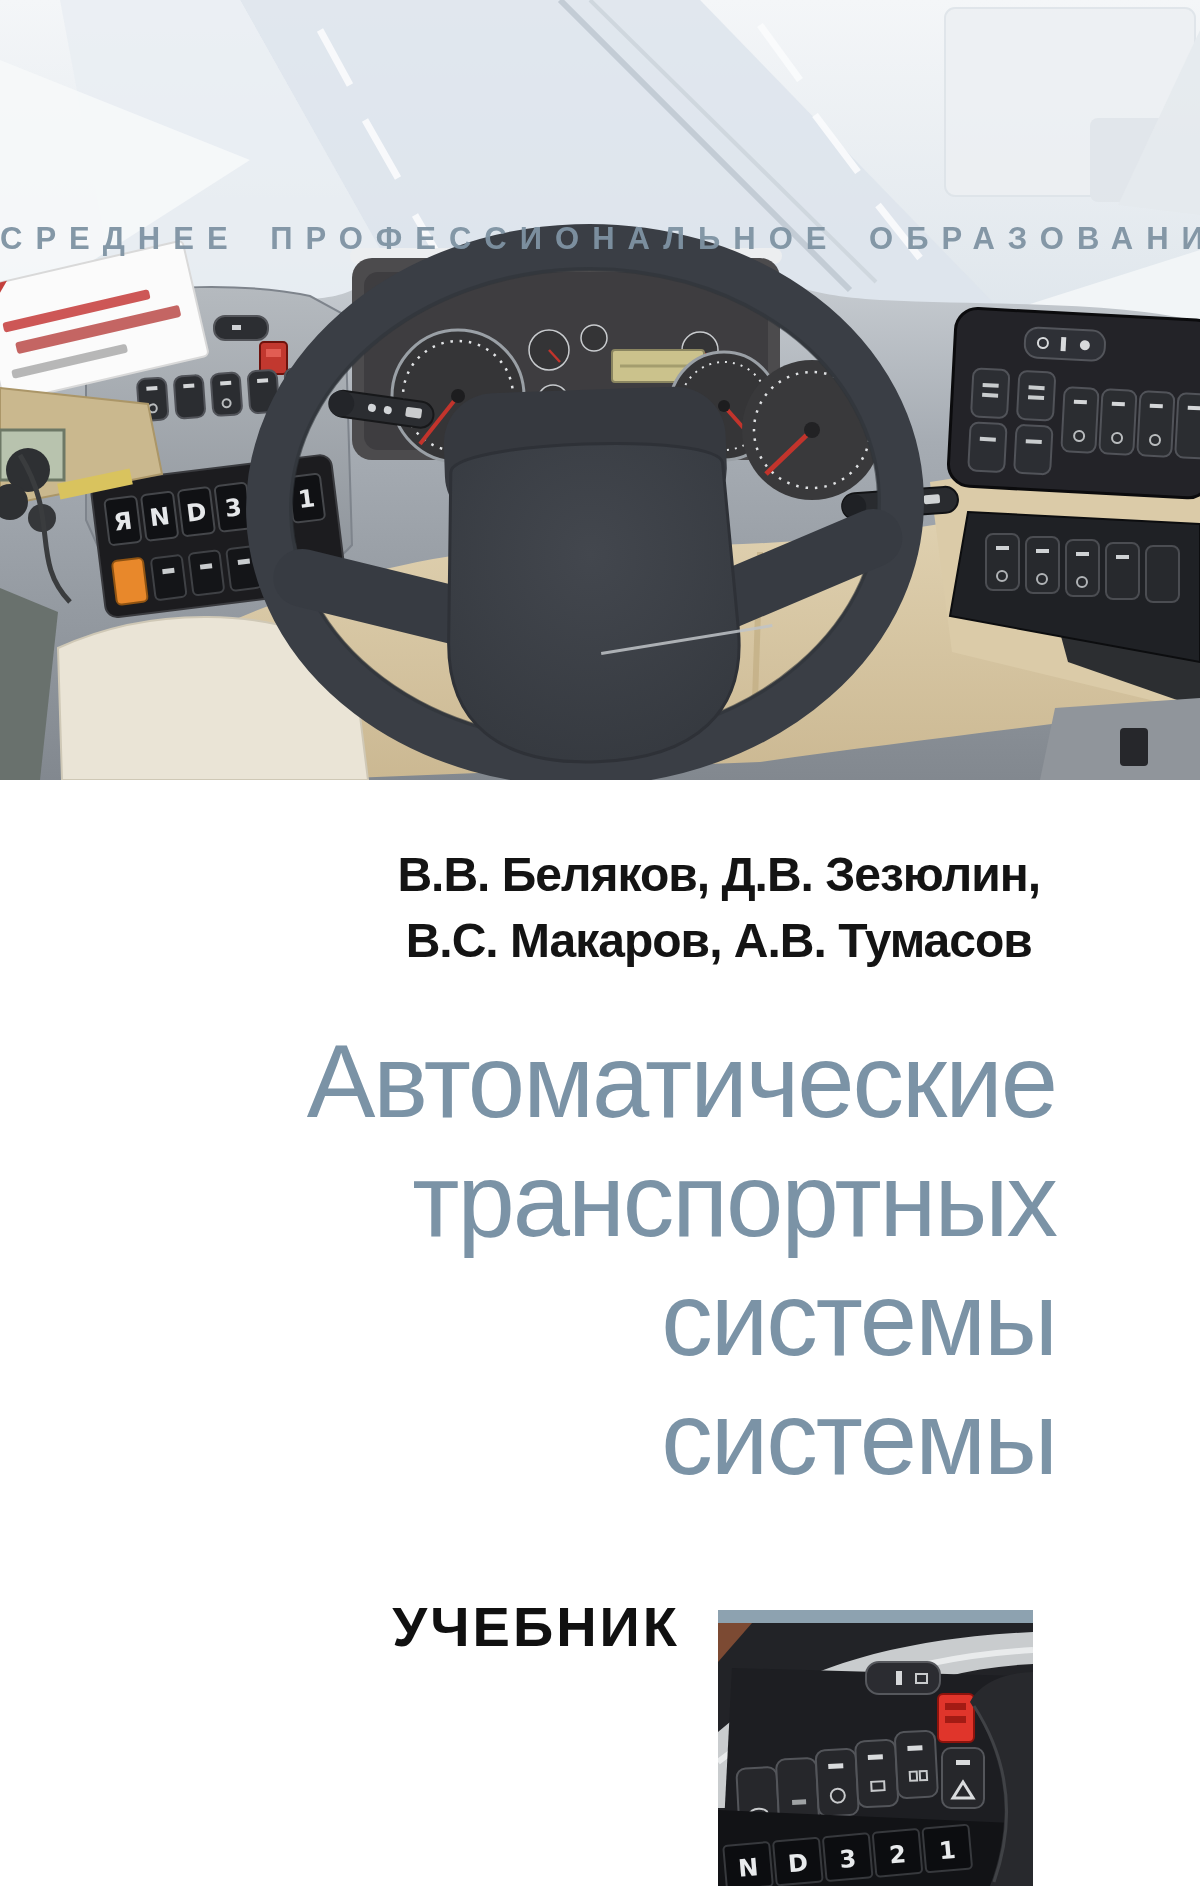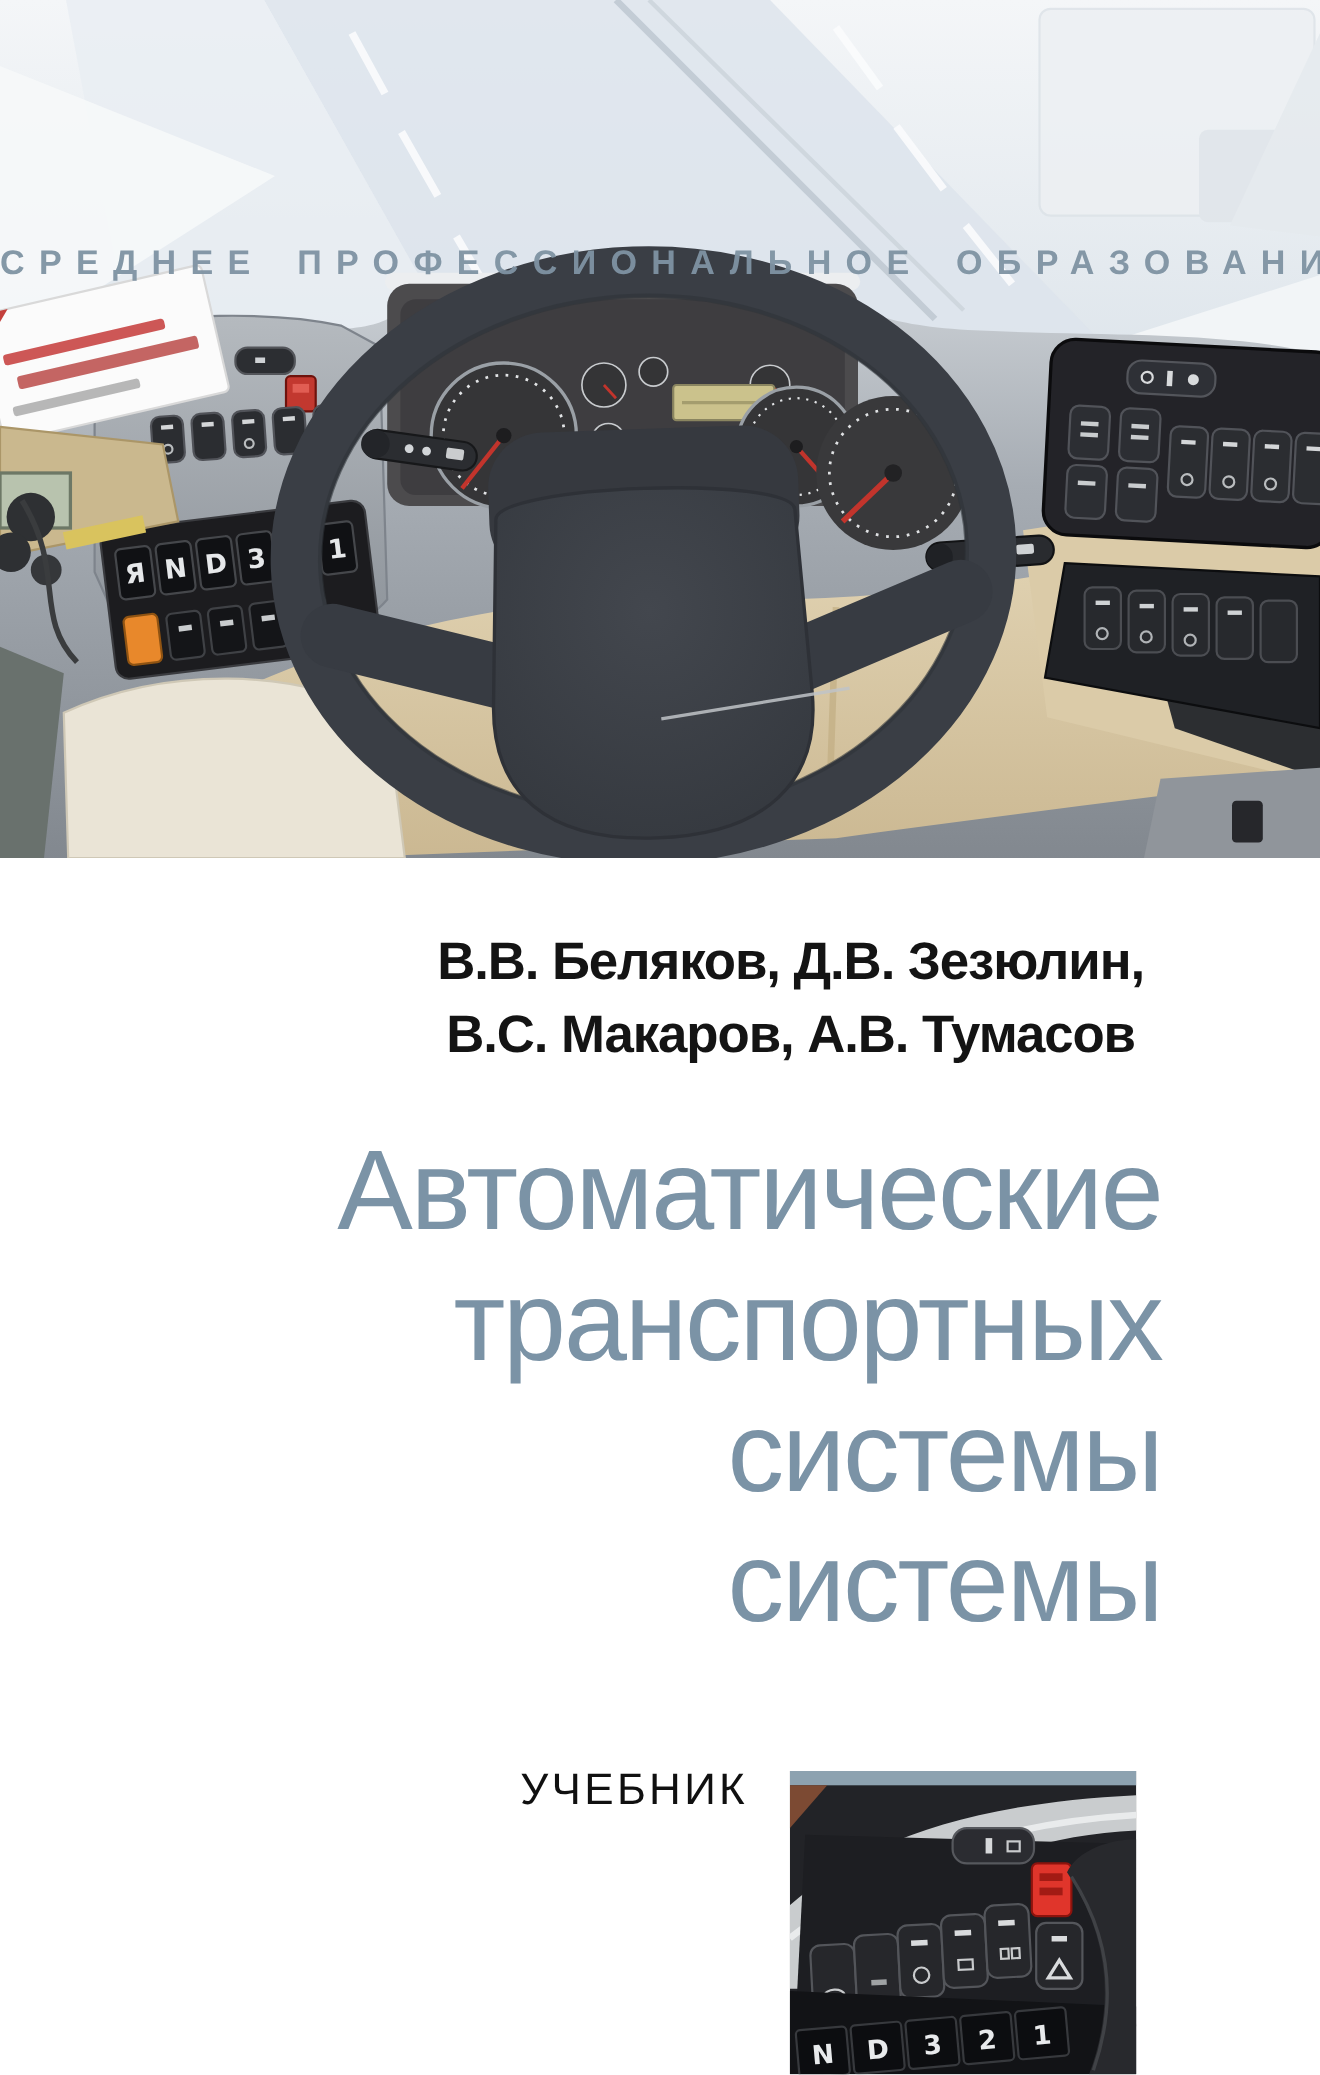--- a/index.html
+++ b/index.html
@@ -7,22 +7,22 @@
         font-family:"Liberation Sans","DejaVu Sans",sans-serif;}
   .photo-main{position:absolute;top:0;left:0;width:1200px;height:780px;}
   .photo-main svg{display:block;}
   .series{position:absolute;top:219px;left:0;width:100%;text-align:center;
           font-size:31px;line-height:40px;letter-spacing:13px;word-spacing:8px;
           color:#7f93a3;font-weight:bold;opacity:.95;white-space:nowrap;}
   .authors{position:absolute;top:842px;right:160px;text-align:center;
            font-size:48px;line-height:66px;letter-spacing:-1px;color:#141414;font-weight:bold;}
   .title{position:absolute;top:1022px;right:144px;text-align:right;
          font-size:103px;line-height:119px;letter-spacing:-2px;color:#7b93a6;font-weight:normal;}
-  .edition{position:absolute;top:1601px;right:520px;font-size:40px;line-height:52px;
-           letter-spacing:3px;color:#101010;font-weight:normal;}
+  .edition{position:absolute;top:1601px;right:520px;font-size:56px;line-height:52px;
+           letter-spacing:3px;color:#101010;font-weight:bold;}
   .photo-inset{position:absolute;top:1610px;left:718px;width:315px;height:276px;}
   .photo-inset svg{display:block;}
   svg text{font-family:"DejaVu Sans","Liberation Sans",sans-serif;}
 </style>
 </head>
 <body>
 
 <div class="page">
 
   <div class="photo-main">

